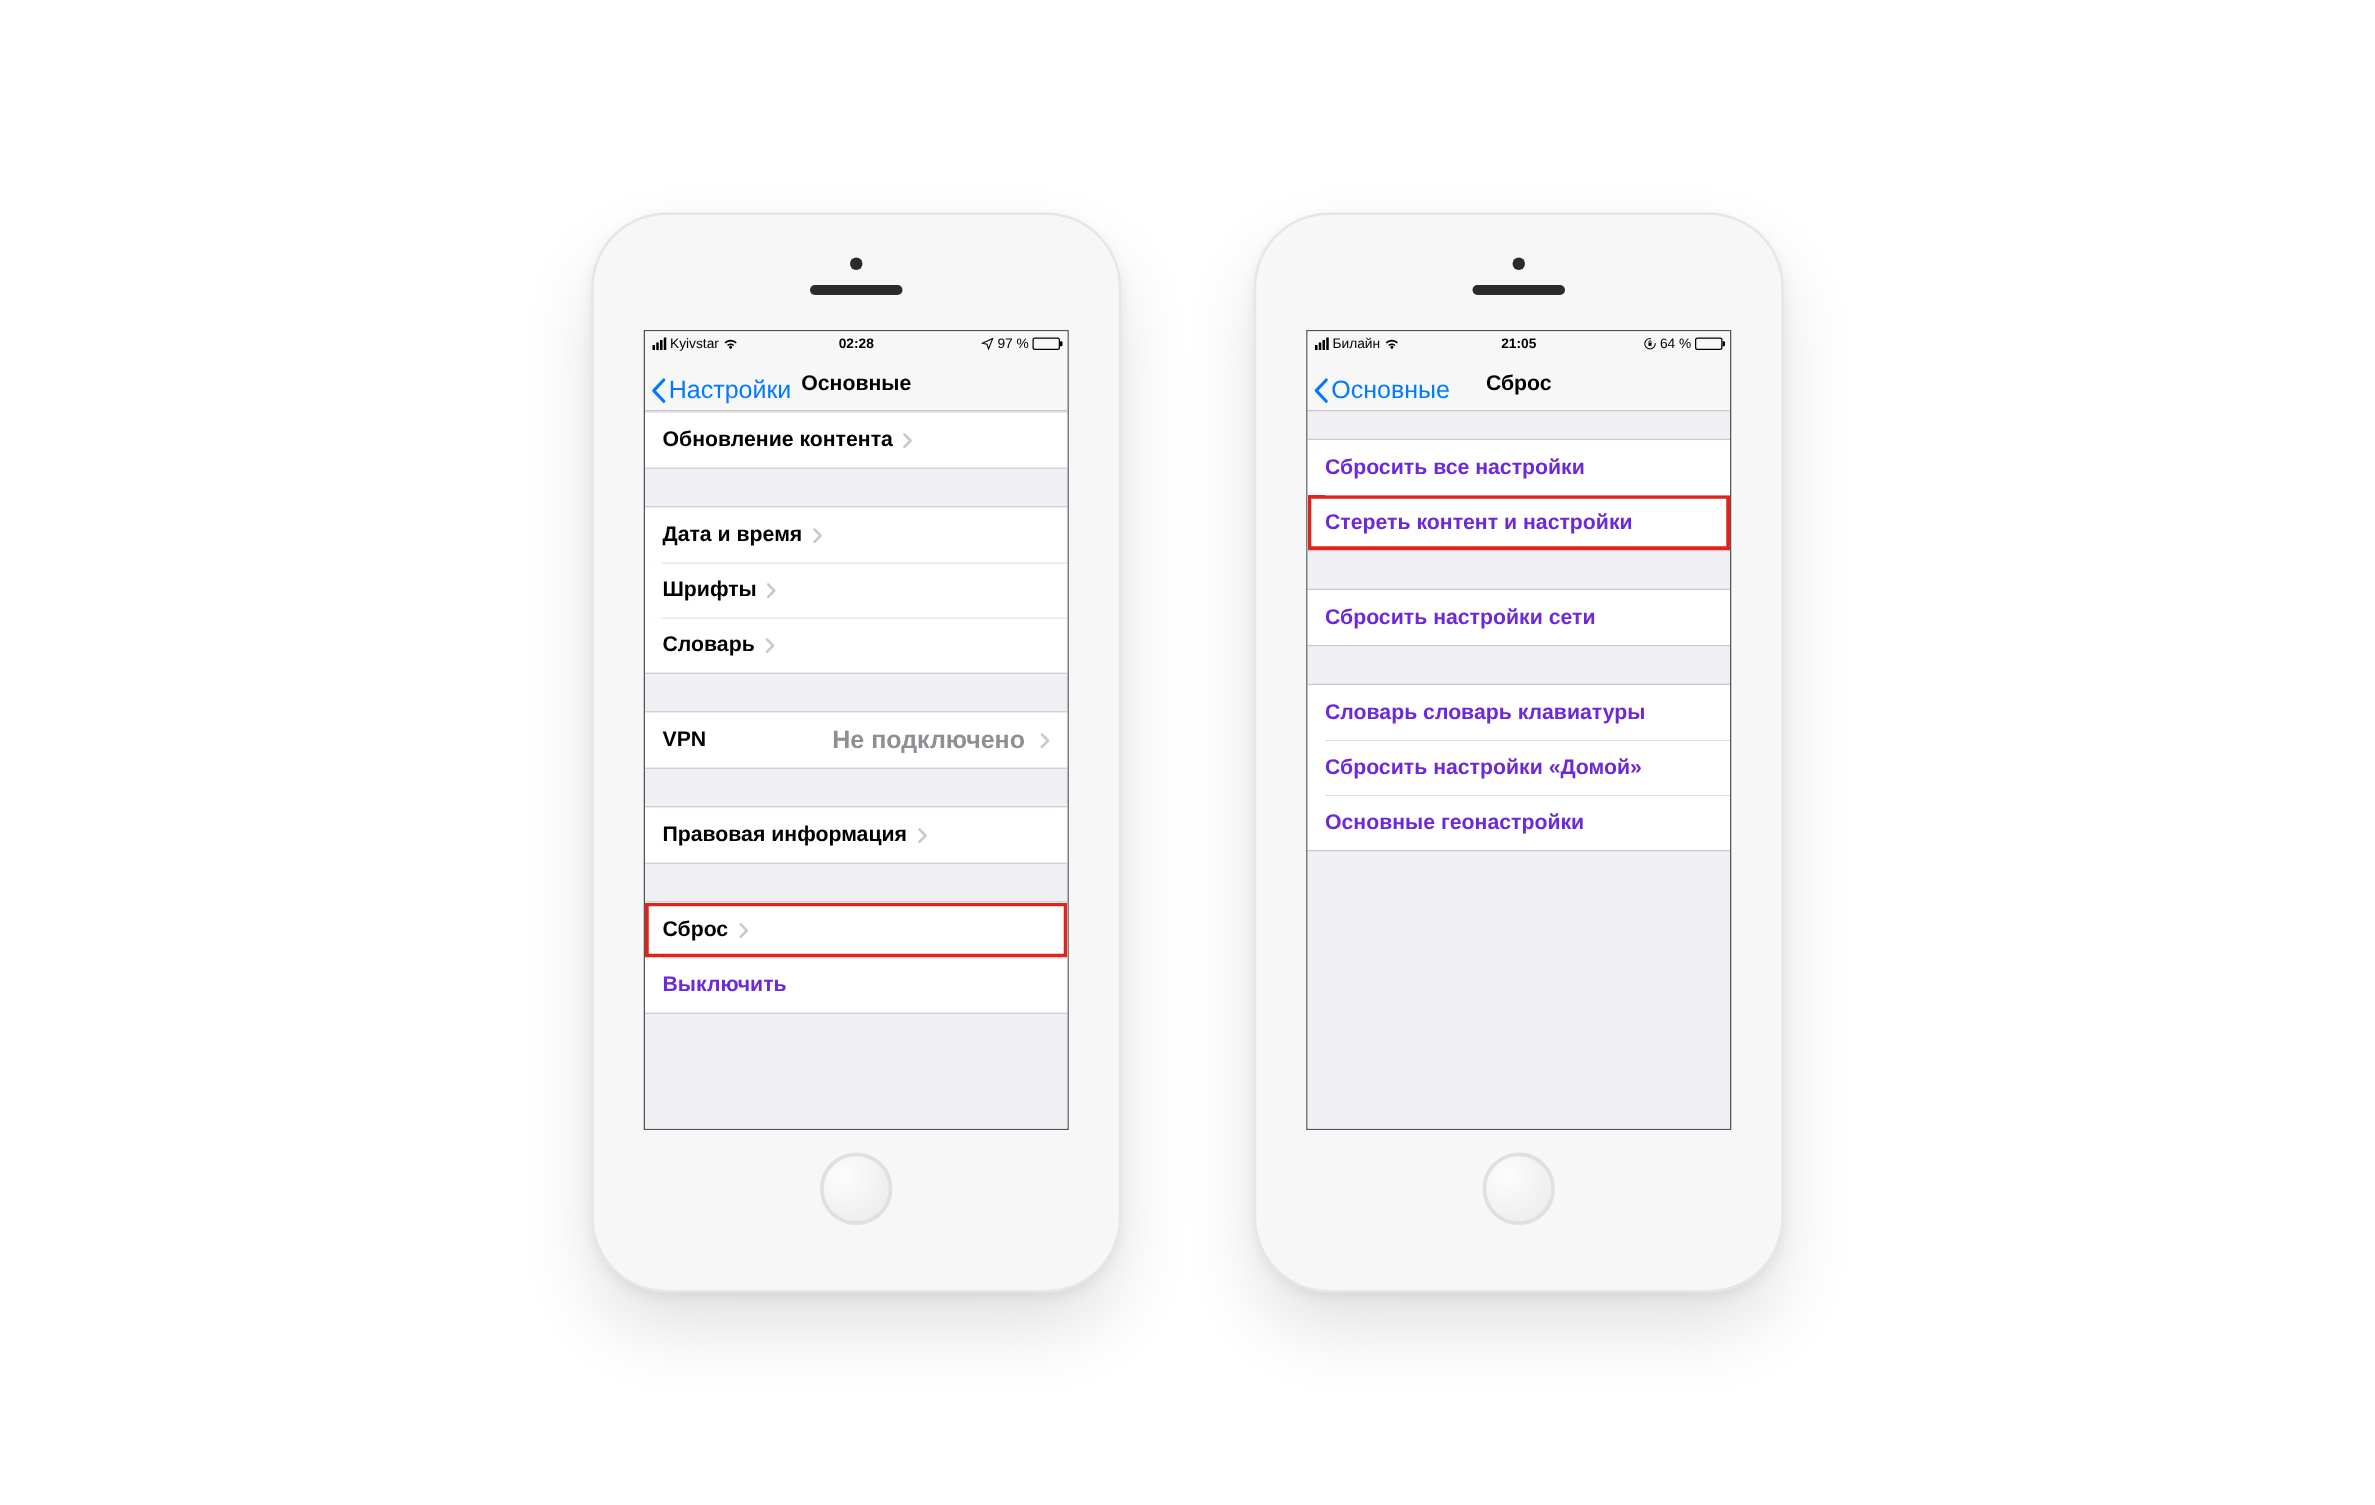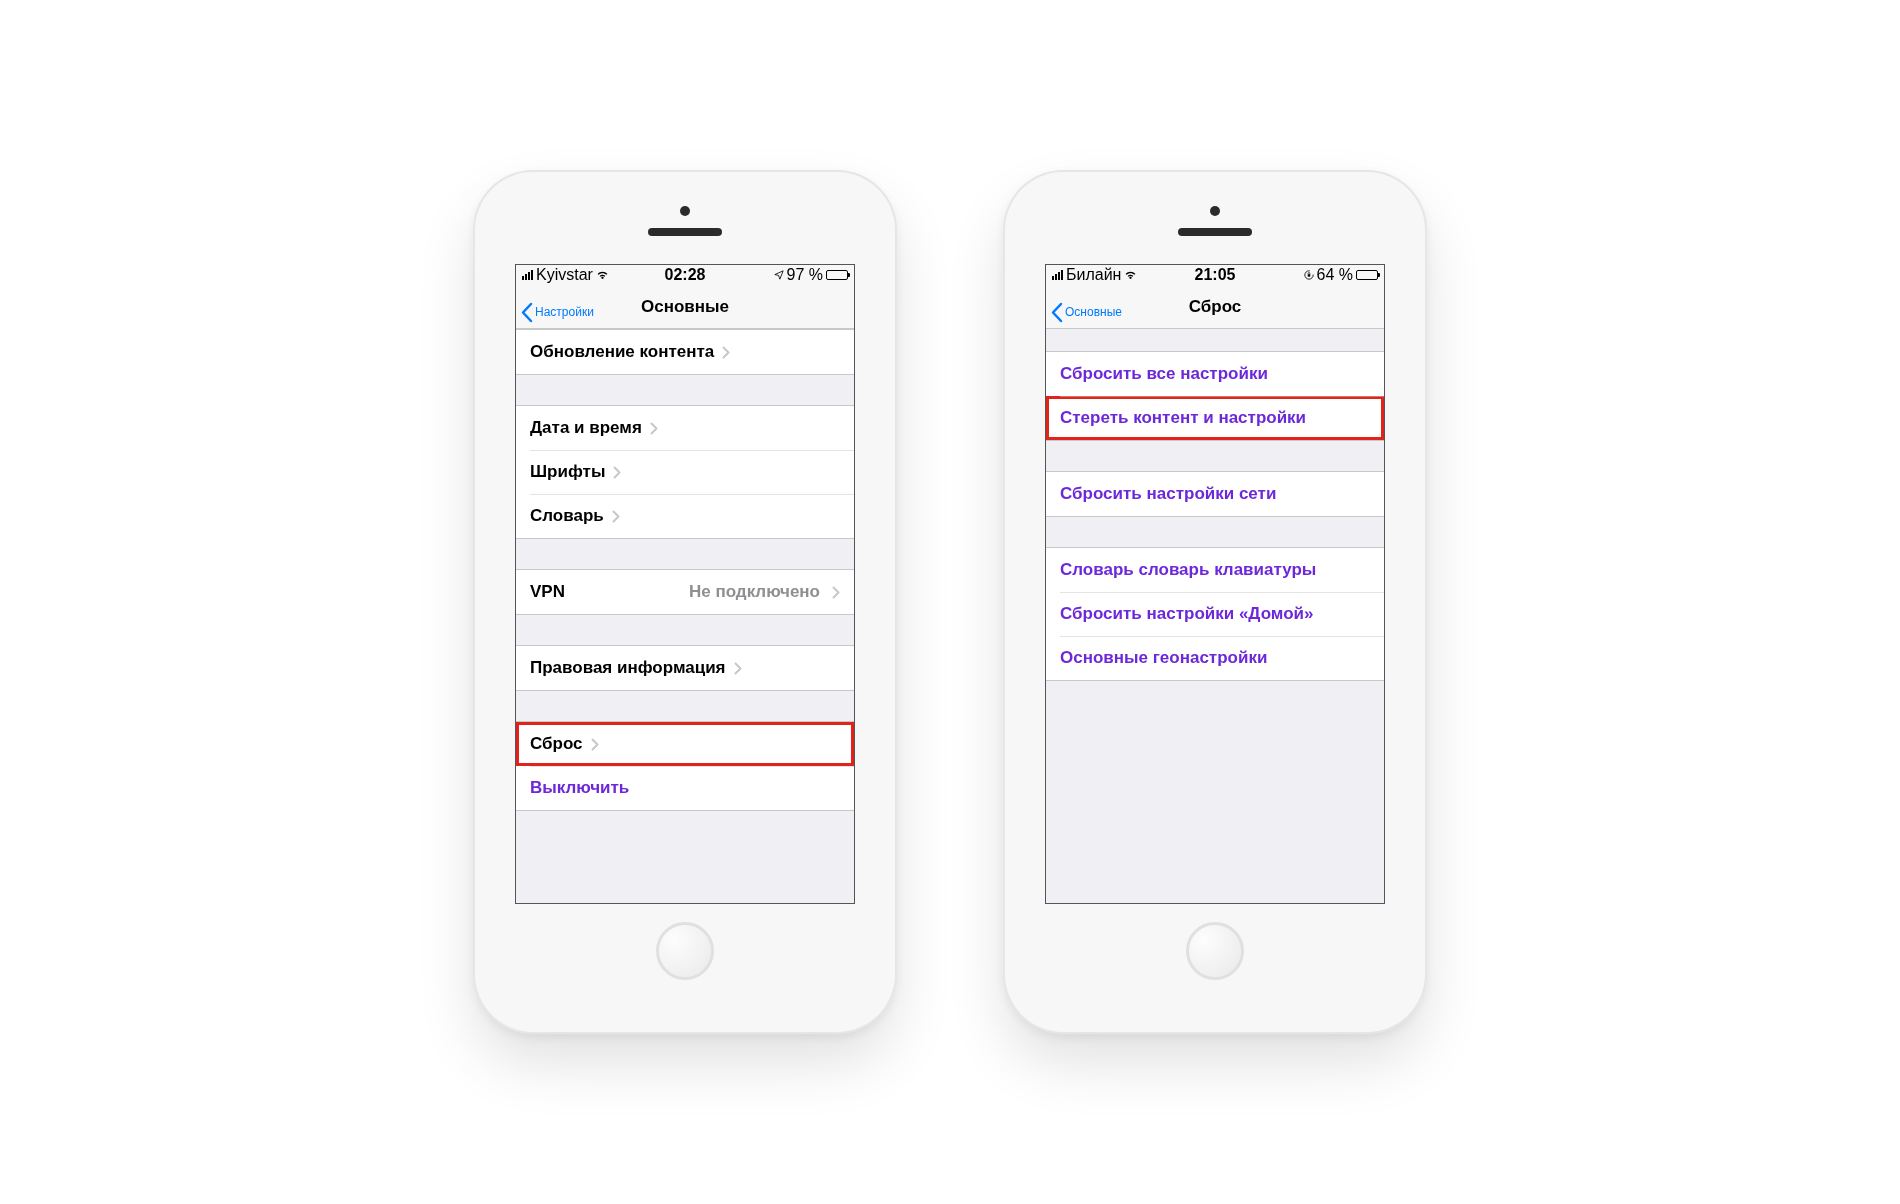--- a/index.html
+++ b/index.html
@@ -68,21 +68,21 @@
     margin-top: 18px;
   }
   
   .status-bar {
     height: 20px;
     background: #f7f7f7;
     display: flex;
     align-items: center;
     justify-content: space-between;
     padding: 0 6px;
-    font-size: 16px;
+    font-size: 11px;
     color: #000;
   }
   .status-left, .status-right { display: flex; align-items: center; gap: 3px; }
   .status-center { position: absolute; left: 50%; transform: translateX(-50%); font-weight: 600; }
   .signal-bars { display: flex; align-items: flex-end; gap: 1px; }
   .signal-bars span { width: 2px; background: #000; display: block; }
   .signal-bars span:nth-child(1){height:4px;}
   .signal-bars span:nth-child(2){height:6px;}
   .signal-bars span:nth-child(3){height:8px;}
   .signal-bars span:nth-child(4){height:10px;}
@@ -106,21 +106,21 @@
     height: 44px;
     background: #f7f7f7;
     border-bottom: 1px solid #c8c7cc;
     position: relative;
     display: flex;
     align-items: center;
   }
   .nav-back {
     display: flex; align-items: center;
     color: #007aff;
-    font-size: 12px;
+    font-size: 20px;
     padding-left: 4px;
     gap: 2px;
     margin-top: 11px;
   }
   .nav-back svg { width: 13px; height: 21px; }
   .nav-title {
     position: absolute; left:50%; transform:translateX(-50%);
     font-weight: 600; font-size: 17px; color: #000;
   }
   
@@ -140,21 +140,21 @@
     padding: 0 14px;
     position: relative;
     font-size: 17px;
     color: #000;
     font-weight: bold;
   }
   .cell.link { color: #6d28d9; }
   .cell .detail {
     margin-left: auto;
     color: #8e8e93;
-    font-size: 17px;
+    font-size: 20px;
     padding-right: 4px;
   }
   .cell .chevron svg { width: 8px; height: 13px; display:block; }
   .cell .chevron { margin-left: 8px; color:#c7c7cc; }
   .cell + .cell::before {
     content:''; position:absolute; left:14px; right:0; top:0;
     height:1px; background:#c8c7cc; transform:scaleY(.5);
   }
   .group { border-top:1px solid #c8c7cc; border-bottom:1px solid #c8c7cc; }
   .group .cell:first-child::before { display:none; }

